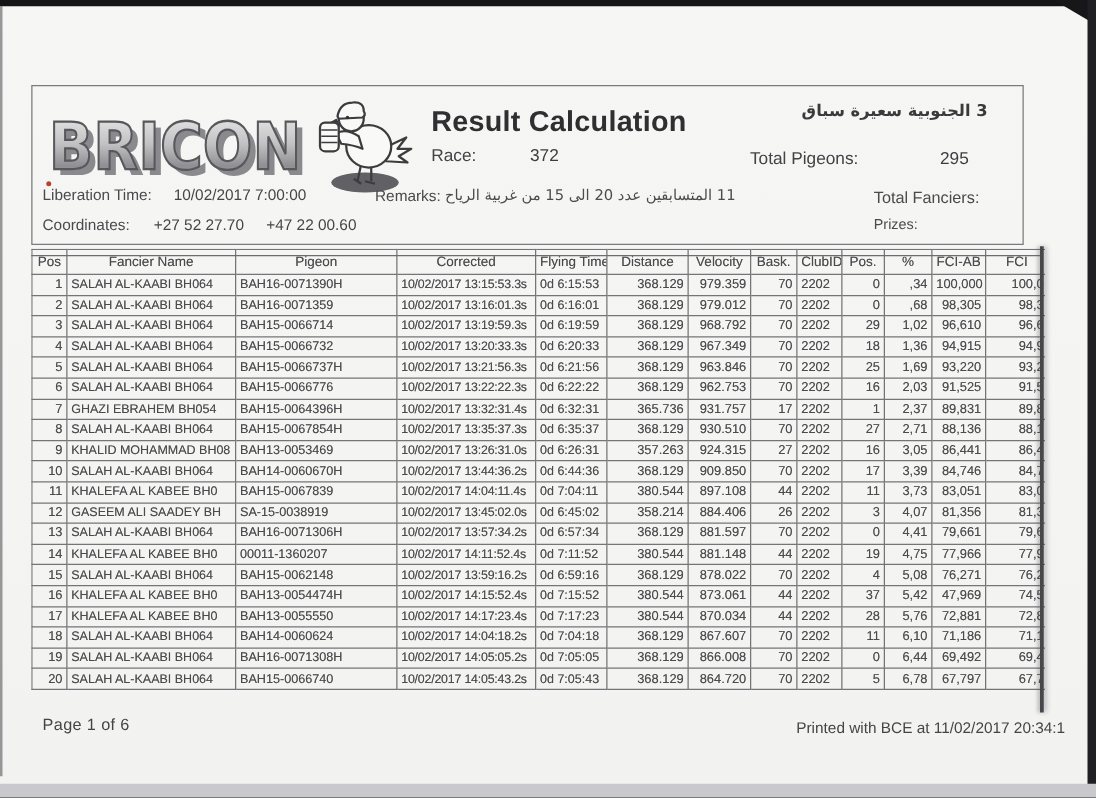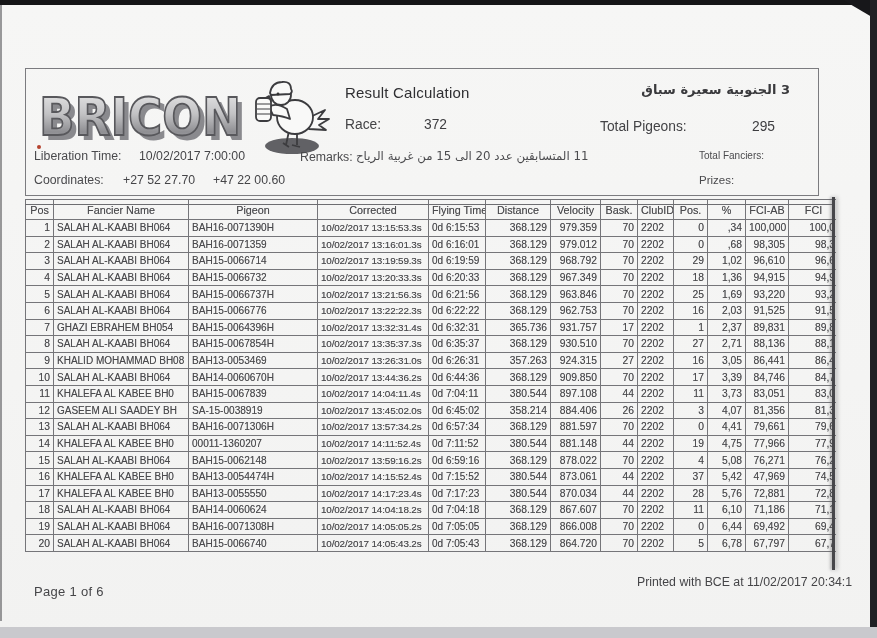--- a/index.html
+++ b/index.html
@@ -15,21 +15,21 @@
   .band-right{position:absolute; left:870px; top:0; width:7px; height:628px; background:#202024;}
   .wedge-tr{position:absolute; left:843px; top:0; width:34px; height:20px; background:#17171a;
             clip-path:polygon(100% 0,0 0,100% 100%);}
   .band-left{position:absolute; left:0; top:5px; width:2px; height:616px; background:#4a4a4e; opacity:.55;}
   .band-bottom{position:absolute; left:0; top:627px; width:877px; height:11px; background:#c9c9cd;}
   .cut-line{position:absolute; left:832px; top:197px; width:3px; height:373px; background:#47474b;
             box-shadow:2px 0 4px rgba(90,90,95,.45), -2px 0 3px rgba(90,90,95,.35);}
   
   .headerbox{position:absolute; left:25px; top:68px; width:794px; height:128px;
              border:1.5px solid #7b7b7f; box-sizing:border-box;}
-  .result-title{font-size:15px; font-weight:normal; color:#2f2f32; letter-spacing:.2px;}
+  .result-title{font-size:23px; font-weight:bold; color:#2f2f32; letter-spacing:.2px;}
   .lbl{font-size:12.3px; color:#4a4a4d;}
   .lbl-lg{font-size:13.8px; color:#434346;}
   .val{font-size:12.3px; color:#454548;}
   .val-lg{font-size:13.8px; color:#3d3d40;}
   .arabic-title{font-size:13px; font-weight:600; color:#3a3a3d; text-align:right; width:220px;}
   .remarks-val{font-size:11.8px; color:#4c4c4f;}
   .red-dot{position:absolute; left:37px; top:145px; width:4px; height:4px; border-radius:50%;
            background:#b5432f;}
   
   .tablewrap{position:absolute; left:25px; top:199px; width:811px; height:374px; overflow:hidden;}
@@ -110,21 +110,21 @@
   <div class="t val-lg" style="left:752px; top:119px;">295</div>
 
   <div class="red-dot"></div>
 
   <div class="t lbl" style="left:34px; top:149px;">Liberation Time:</div>
   <div class="t val" style="left:139px; top:149px;">10/02/2017 7:00:00</div>
 
   <div class="t lbl" style="left:300px; top:150px;">Remarks:</div>
   <div class="t remarks-val ar" style="left:356px; top:149px;"><bdi>الرياح</bdi> <bdi>غربية</bdi> <bdi>من</bdi> <bdi>15</bdi> <bdi>الى</bdi> <bdi>20</bdi> <bdi>عدد</bdi> <bdi>المتسابقين</bdi> <bdi>11</bdi></div>
 
-  <div class="t lbl" style="left:699px; top:150px; font-size:10px;text-align:right;">Total Fanciers:</div>
+  <div class="t lbl" style="left:699px; top:150px; font-size:13px;text-align:right;">Total Fanciers:</div>
 
   <div class="t lbl" style="left:34px; top:173px;">Coordinates:</div>
   <div class="t val" style="left:123px; top:173px;">+27 52 27.70</div>
   <div class="t val" style="left:213px; top:173px;">+47 22 00.60</div>
 
   <div class="t lbl" style="left:699px; top:174px; font-size:11.5px;">Prizes:</div>
 
   <div class="tablewrap">
     <table class="results">
         <colgroup>
@@ -459,21 +459,21 @@
             <td class="a-r c10">6,78</td>
             <td class="a-r c11">67,797</td>
             <td class="a-r c12">67,7</td>
           </tr>
         </tbody>
       </table>
   </div>
   <div class="second-line"></div>
   <div class="cut-line"></div>
 
-  <div class="t page-ind" style="left:34px; top:572px;margin-top:12px;">Page  1 of 6</div>
+  <div class="t page-ind" style="left:34px; top:572px;">Page  1 of 6</div>
   <div class="t printed" style="left:637px; top:575px;">Printed with BCE at 11/02/2017 20:34:1</div>
 
   <div class="band-top"></div>
   <div class="wedge-tr"></div>
   <div class="band-right"></div>
   <div class="band-left"></div>
   <div class="band-bottom"></div>
 </div>
 
 </body></html>

